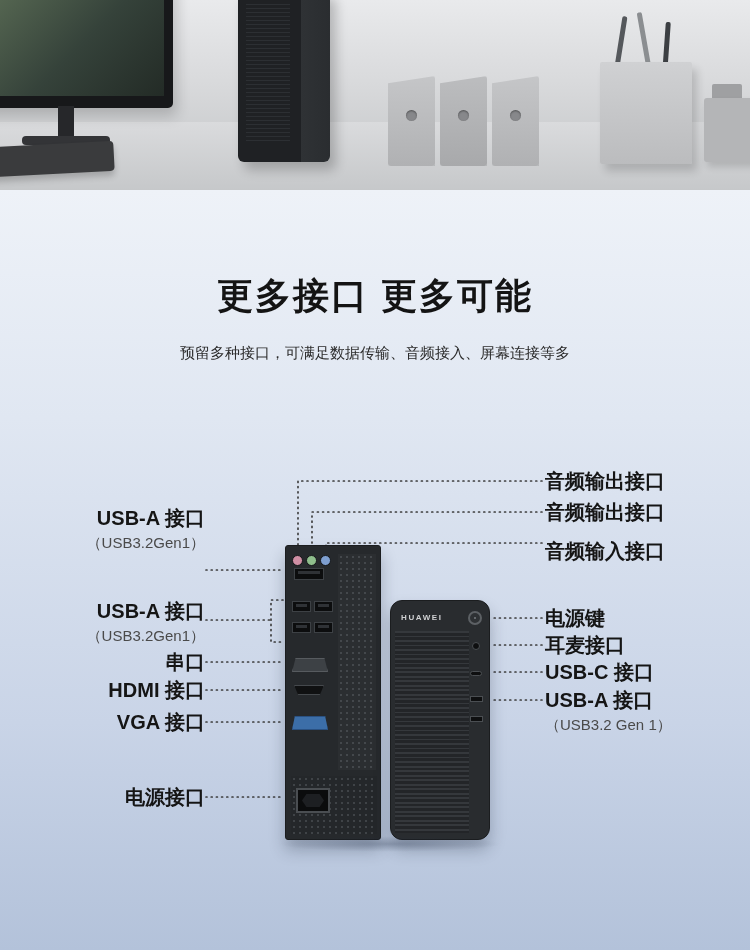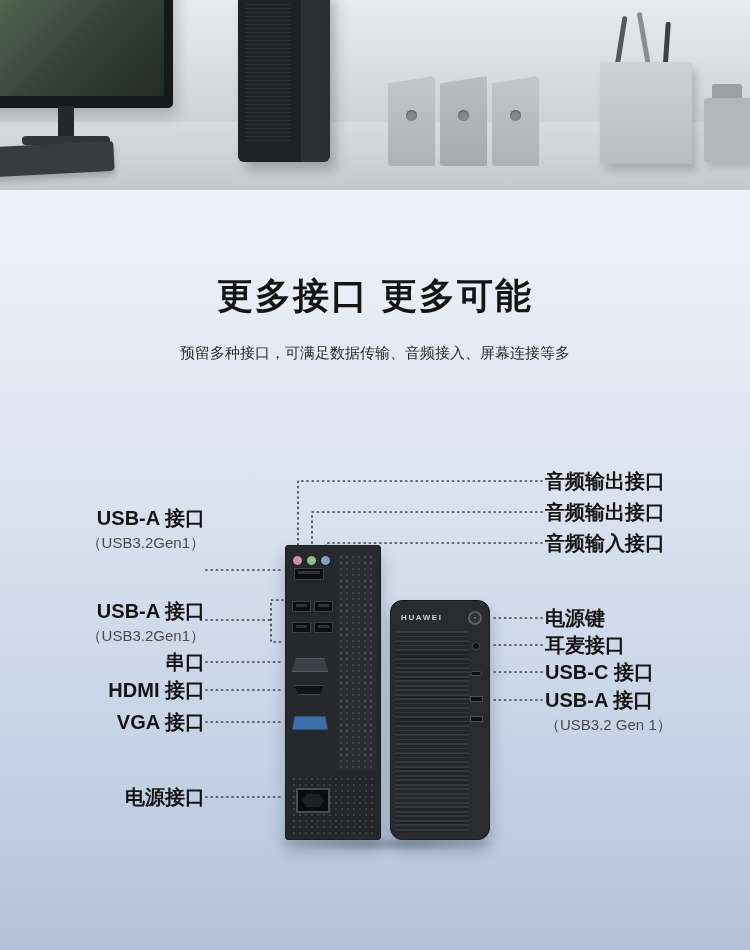--- a/index.html
+++ b/index.html
@@ -212,21 +212,21 @@
       <div>USB-A 接口</div>
       <div class="sub">（USB3.2Gen1）</div>
     </div>
     <div class="lbl left" style="top:459px;">串口</div>
     <div class="lbl left" style="top:487px;">HDMI 接口</div>
     <div class="lbl left" style="top:519px;">VGA 接口</div>
     <div class="lbl left" style="top:594px;">电源接口</div>
 
     <div class="lbl right" style="top:278px;">音频输出接口</div>
     <div class="lbl right" style="top:309px;">音频输出接口</div>
-    <div class="lbl right" style="top:340px;">音频输入接口</div>
+    <div class="lbl right" style="top:348px;">音频输入接口</div>
     <div class="lbl right" style="top:415px;">电源键</div>
     <div class="lbl right" style="top:442px;">耳麦接口</div>
     <div class="lbl right" style="top:469px;">USB-C 接口</div>
     <div class="lbl right" style="top:497px;">
       <div>USB-A 接口</div>
       <div class="sub">（USB3.2 Gen 1）</div>
     </div>
 
   </div>
 </div>

